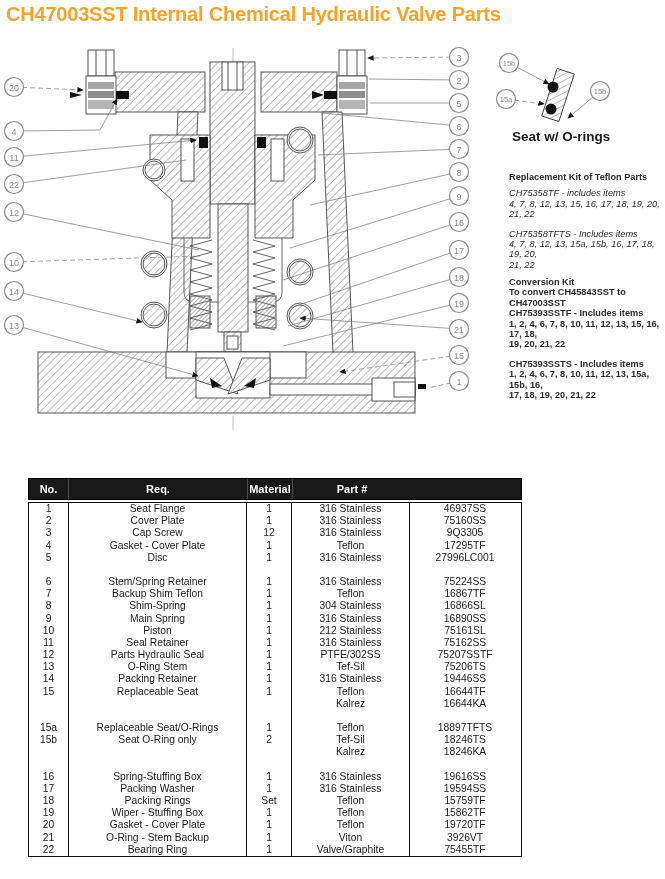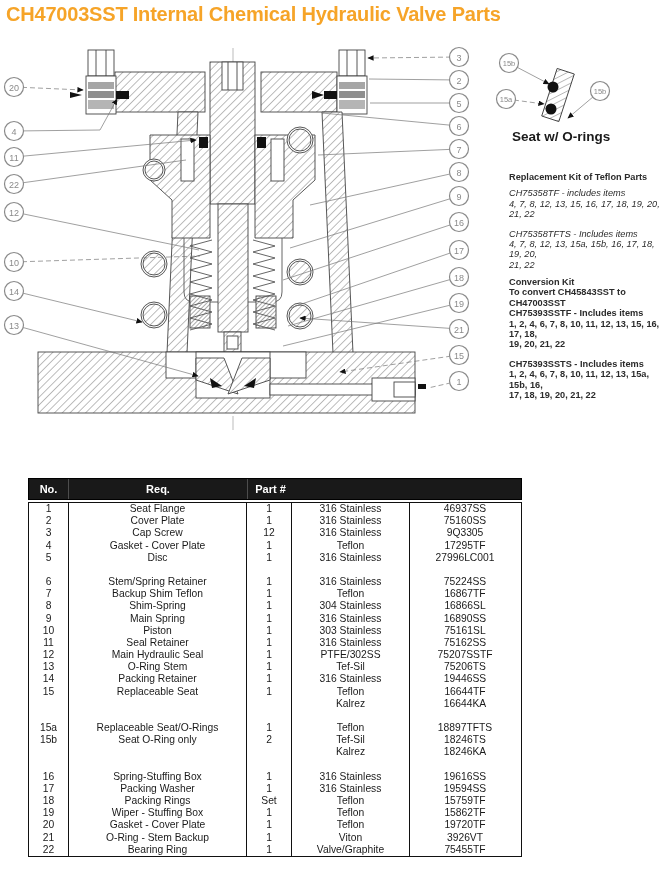--- a/index.html
+++ b/index.html
@@ -313,20 +313,21 @@
         <div>CH75393SSTS - Includes items</div>
         <div>1, 2, 4, 6, 7, 8, 10, 11, 12, 13, 15a, 15b, 16,</div>
         <div>17, 18, 19, 20, 21, 22</div>
       </div>
     </div>
 
   <div class="ptable">
     <div class="thead" id="table-head">
         <div class="hcell">No.</div>
         <div class="hcell">Req.</div>
+        <div class="hcell">Material</div>
         <div class="hcell">Part #</div>
       </div>
     <div class="tbody" id="table-body">
         <div class="trow">
           <div class="tcell">1</div>
           <div class="tcell">Seat Flange</div>
           <div class="tcell">1</div>
           <div class="tcell">316 Stainless</div>
           <div class="tcell">46937SS</div>
         </div>
@@ -390,33 +391,33 @@
           <div class="tcell">9</div>
           <div class="tcell">Main Spring</div>
           <div class="tcell">1</div>
           <div class="tcell">316 Stainless</div>
           <div class="tcell">16890SS</div>
         </div>
         <div class="trow">
           <div class="tcell">10</div>
           <div class="tcell">Piston</div>
           <div class="tcell">1</div>
-          <div class="tcell">303 Stainless</div>
+          <div class="tcell">212 Stainless</div>
           <div class="tcell">75161SL</div>
         </div>
         <div class="trow">
           <div class="tcell">11</div>
           <div class="tcell">Seal Retainer</div>
           <div class="tcell">1</div>
           <div class="tcell">316 Stainless</div>
           <div class="tcell">75162SS</div>
         </div>
         <div class="trow">
           <div class="tcell">12</div>
-          <div class="tcell">Main Hydraulic Seal</div>
+          <div class="tcell">Parts Hydraulic Seal</div>
           <div class="tcell">1</div>
           <div class="tcell">PTFE/302SS</div>
           <div class="tcell">75207SSTF</div>
         </div>
         <div class="trow">
           <div class="tcell">13</div>
           <div class="tcell">O-Ring Stem</div>
           <div class="tcell">1</div>
           <div class="tcell">Tef-Sil</div>
           <div class="tcell">75206TS</div>

